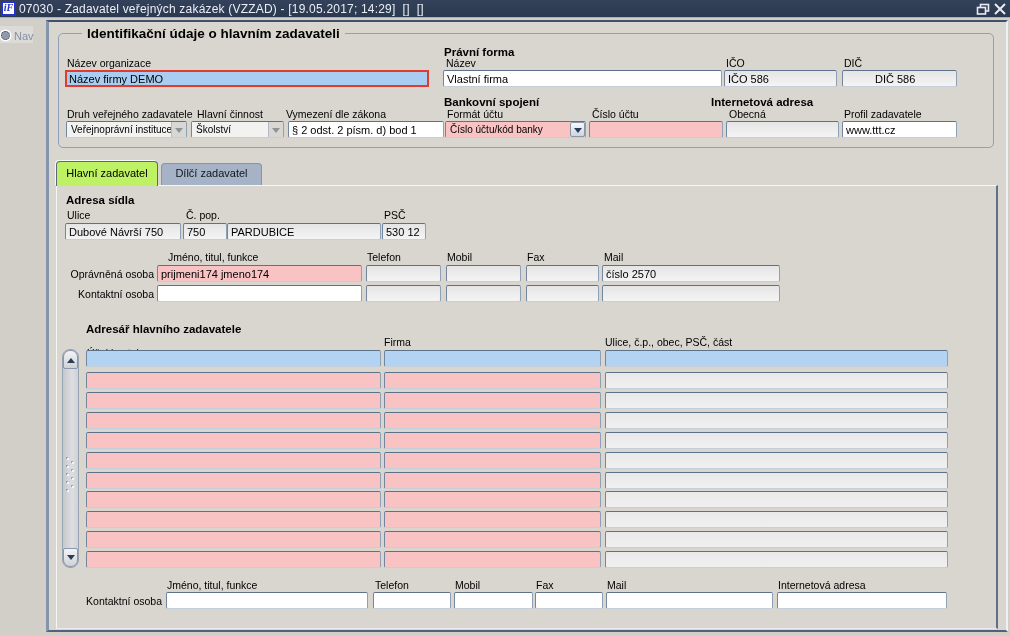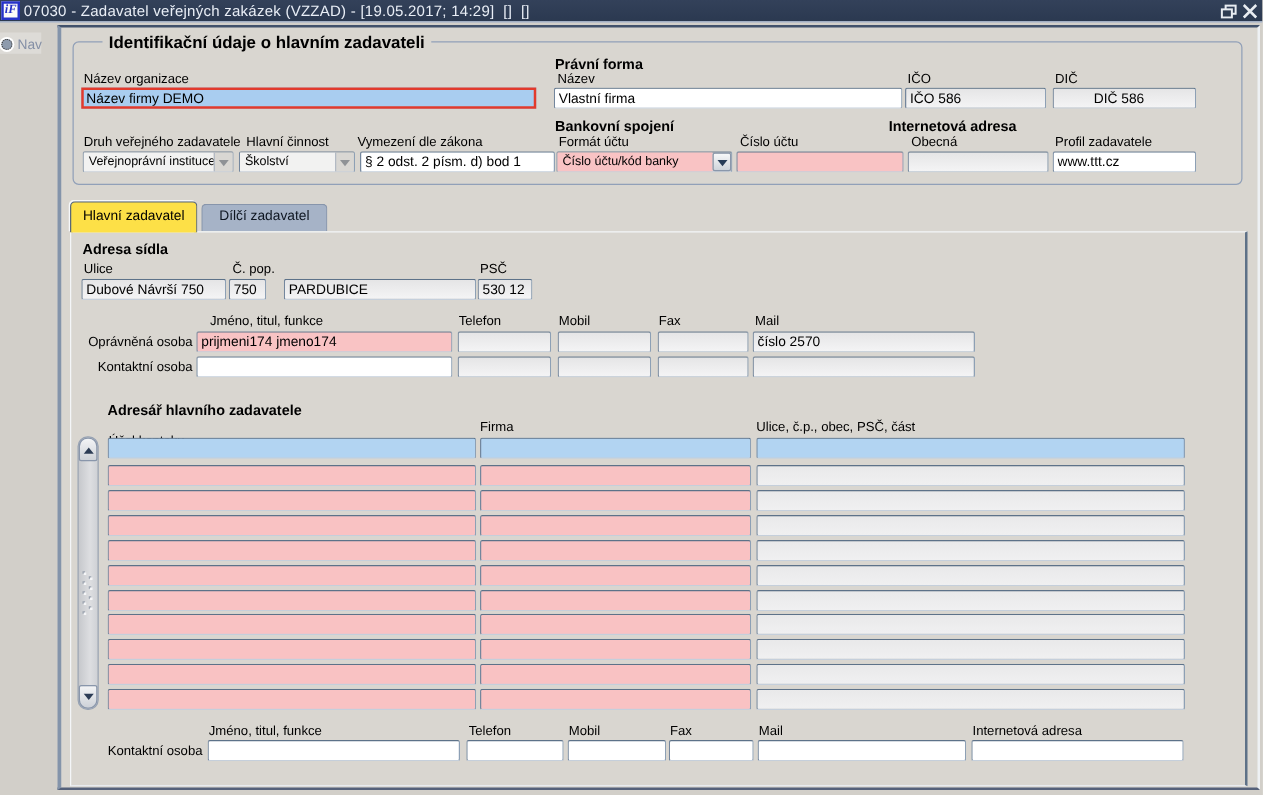--- a/index.html
+++ b/index.html
@@ -129,21 +129,21 @@
     top:161px; height:25px;
     border:1px solid #5a6878;
     border-bottom:none;
     border-radius:4px 4px 0 0;
     text-align:center;
     font-size:11px;
     padding-top:5px;
   }
   .tab.active {
     left:56px; width:102px;
-    background:#fde047;
+    background:#bef264;
     z-index:3;
     box-shadow:-1px -1px 0 #f6f8fa;
   }
   .tab.inactive {
     left:161px; width:101px;
     top:163px; height:22px;
     background:#a6b3c7;
     border-color:#8795ab;
     color:#0d1520;
     padding-top:3px;
@@ -275,21 +275,21 @@
 <input class="abs inp white" style="left: 842px; top: 121px; width: 115px;" readonly="" value="www.ttt.cz">
 
 <div class="abs tab inactive">Dílčí zadavatel</div>
 <div class="abs tab active">Hlavní zadavatel</div>
 <div class="abs tabpage"></div>
 
 <div class="abs bold" style="left:66px; top:194px; z-index:4;">Adresa sídla</div>
 <div class="abs lbl" style="left:67px; top:209px; z-index:4;">Ulice</div>
 <input class="abs inp gray" style="left: 65px; top: 223px; width: 116px; z-index: 4;" readonly="" value="Dubové Návrší 750">
 <div class="abs lbl" style="left:186px; top:209px; z-index:4;">Č. pop.</div>
-<input class="abs inp gray" style="left: 183px; top: 223px; width: 30px; z-index: 4;" readonly="" value="750">
+<input class="abs inp gray" style="left: 183px; top: 223px; width: 44px; z-index: 4;" readonly="" value="750">
 <div class="abs lbl" style="left:229px; top:223px; z-index:4;">Obec</div>
 <input class="abs inp gray" style="left: 227px; top: 223px; width: 154px; z-index: 4;" readonly="" value="PARDUBICE">
 <div class="abs lbl" style="left:384px; top:209px; z-index:4;">PSČ</div>
 <input class="abs inp gray" style="left: 382px; top: 223px; width: 44px; z-index: 4;" readonly="" value="530 12">
 
 <div class="abs lbl" style="left:168px; top:251px; z-index:4;">Jméno, titul, funkce</div>
 <div class="abs lbl" style="left:367px; top:251px; z-index:4;">Telefon</div>
 <div class="abs lbl" style="left:447px; top:251px; z-index:4;">Mobil</div>
 <div class="abs lbl" style="left:527px; top:251px; z-index:4;">Fax</div>
 <div class="abs lbl" style="left:604px; top:251px; z-index:4;">Mail</div>

